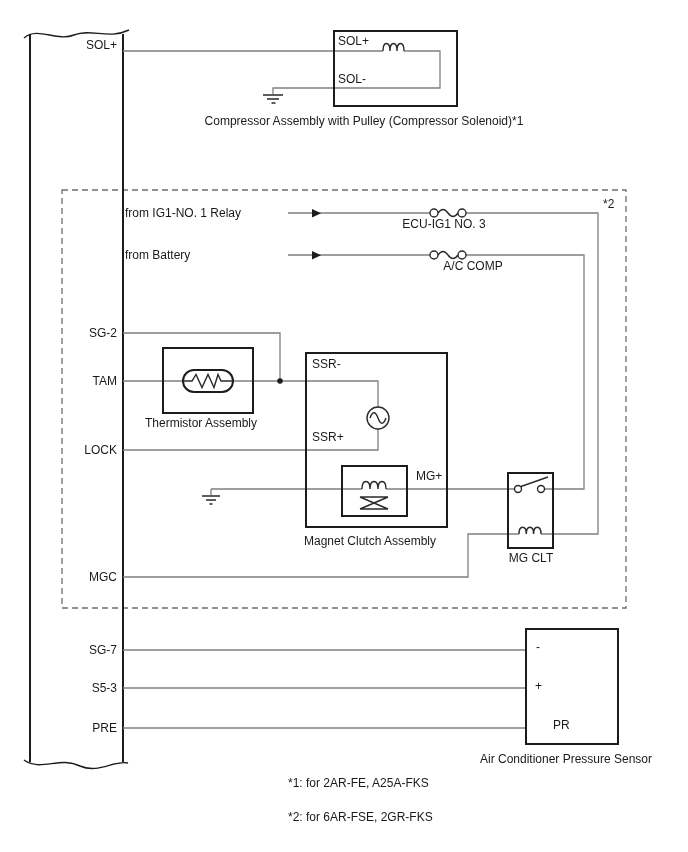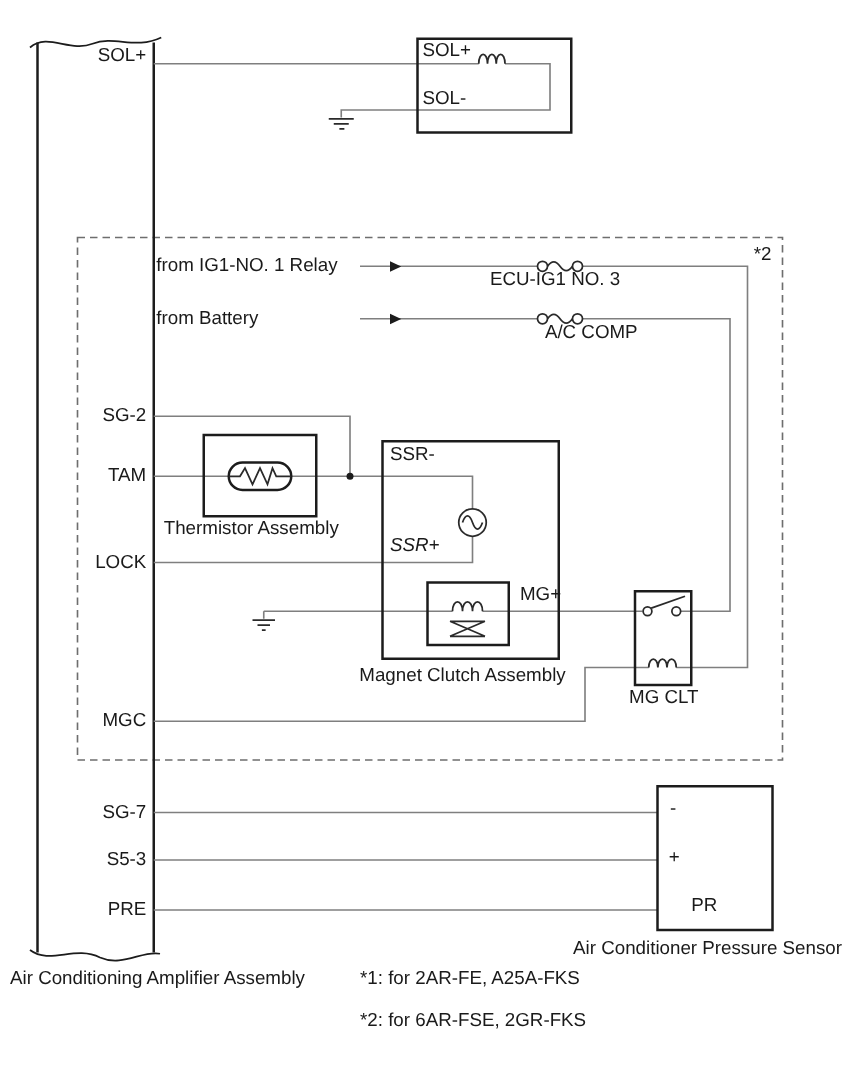--- a/index.html
+++ b/index.html
@@ -2,21 +2,21 @@
 <html><head>
 <meta charset="utf-8">
 <style>
   html,body{margin:0;padding:0;background:#ffffff;}
   .stage{
     position:relative;width:688px;height:852px;background:#ffffff;
     font-family:"Liberation Sans",sans-serif;overflow:hidden;
   }
   .stage svg{position:absolute;left:0;top:0;}
   .lbl{
-    position:absolute;font-size:15px;line-height:14px;color:#1a1a1a;
+    position:absolute;font-size:12px;line-height:14px;color:#1a1a1a;
     white-space:nowrap;
   }
   .pin-r{width:80px;text-align:right;}
   .ctr{transform:translateX(-50%);}
   .src{width:160px;}
   .wire{stroke:#7f7f7f;stroke-width:1.3;fill:none;}
   .outline{stroke:#1c1c1c;stroke-width:2;fill:none;}
   .sym{stroke:#2a2a2a;stroke-width:1.4;fill:none;}
   .dashedbox{stroke:#6e6e6e;stroke-width:1.3;fill:none;stroke-dasharray:6 4;}
   .wave{stroke:#1c1c1c;stroke-width:1.4;fill:none;}
@@ -117,38 +117,38 @@
   <div class="lbl pin-r" style="left:37px;top:326px;">SG-2</div>
   <div class="lbl pin-r" style="left:37px;top:374px;">TAM</div>
   <div class="lbl pin-r" style="left:37px;top:443px;">LOCK</div>
   <div class="lbl pin-r" style="left:37px;top:570px;">MGC</div>
   <div class="lbl pin-r" style="left:37px;top:643px;">SG-7</div>
   <div class="lbl pin-r" style="left:37px;top:681px;">S5-3</div>
   <div class="lbl pin-r" style="left:37px;top:721px;">PRE</div>
 
   <div class="lbl" style="left:338px;top:34px;">SOL+</div>
   <div class="lbl" style="left:338px;top:72px;">SOL-</div>
+  <div class="lbl ctr" style="left:364px;top:114px;">Compressor Assembly with Pulley (Compressor Solenoid)*1</div>
 
   <div class="lbl src" style="left:125px;top:206px;">from IG1-NO. 1 Relay</div>
   <div class="lbl ctr" style="left:444px;top:217px;">ECU-IG1 NO. 3</div>
   <div class="lbl src" style="left:125px;top:248px;">from Battery</div>
   <div class="lbl ctr" style="left:445px;top:259px;margin-left:28px;">A/C COMP</div>
   <div class="lbl" style="left:603px;top:197px;">*2</div>
 
   <div class="lbl ctr" style="left:201px;top:416px;">Thermistor Assembly</div>
 
   <div class="lbl" style="left:312px;top:357px;">SSR-</div>
-  <div class="lbl" style="left:312px;top:430px;font-style:italic;">SSR+</div>
+  <div class="lbl" style="left:312px;top:430px;">SSR+</div>
   <div class="lbl" style="left:416px;top:469px;">MG+</div>
   <div class="lbl ctr" style="left:370px;top:534px;">Magnet Clutch Assembly</div>
 
   <div class="lbl ctr" style="left:531px;top:551px;">MG CLT</div>
 
   <div class="lbl" style="left:536px;top:640px;">-</div>
   <div class="lbl" style="left:535px;top:679px;">+</div>
   <div class="lbl" style="left:536px;top:718px;margin-left:17px;">PR</div>
   <div class="lbl ctr" style="left:566px;top:752px;">Air Conditioner Pressure Sensor</div>
 
-  <div class="lbl" style="left:8px;top:776px;">Air Conditioning Amplifier Assembly</div>
   <div class="lbl" style="left:288px;top:776px;">*1: for 2AR-FE, A25A-FKS</div>
   <div class="lbl" style="left:288px;top:810px;">*2: for 6AR-FSE, 2GR-FKS</div>
 
 </div>
 
 </body></html>

